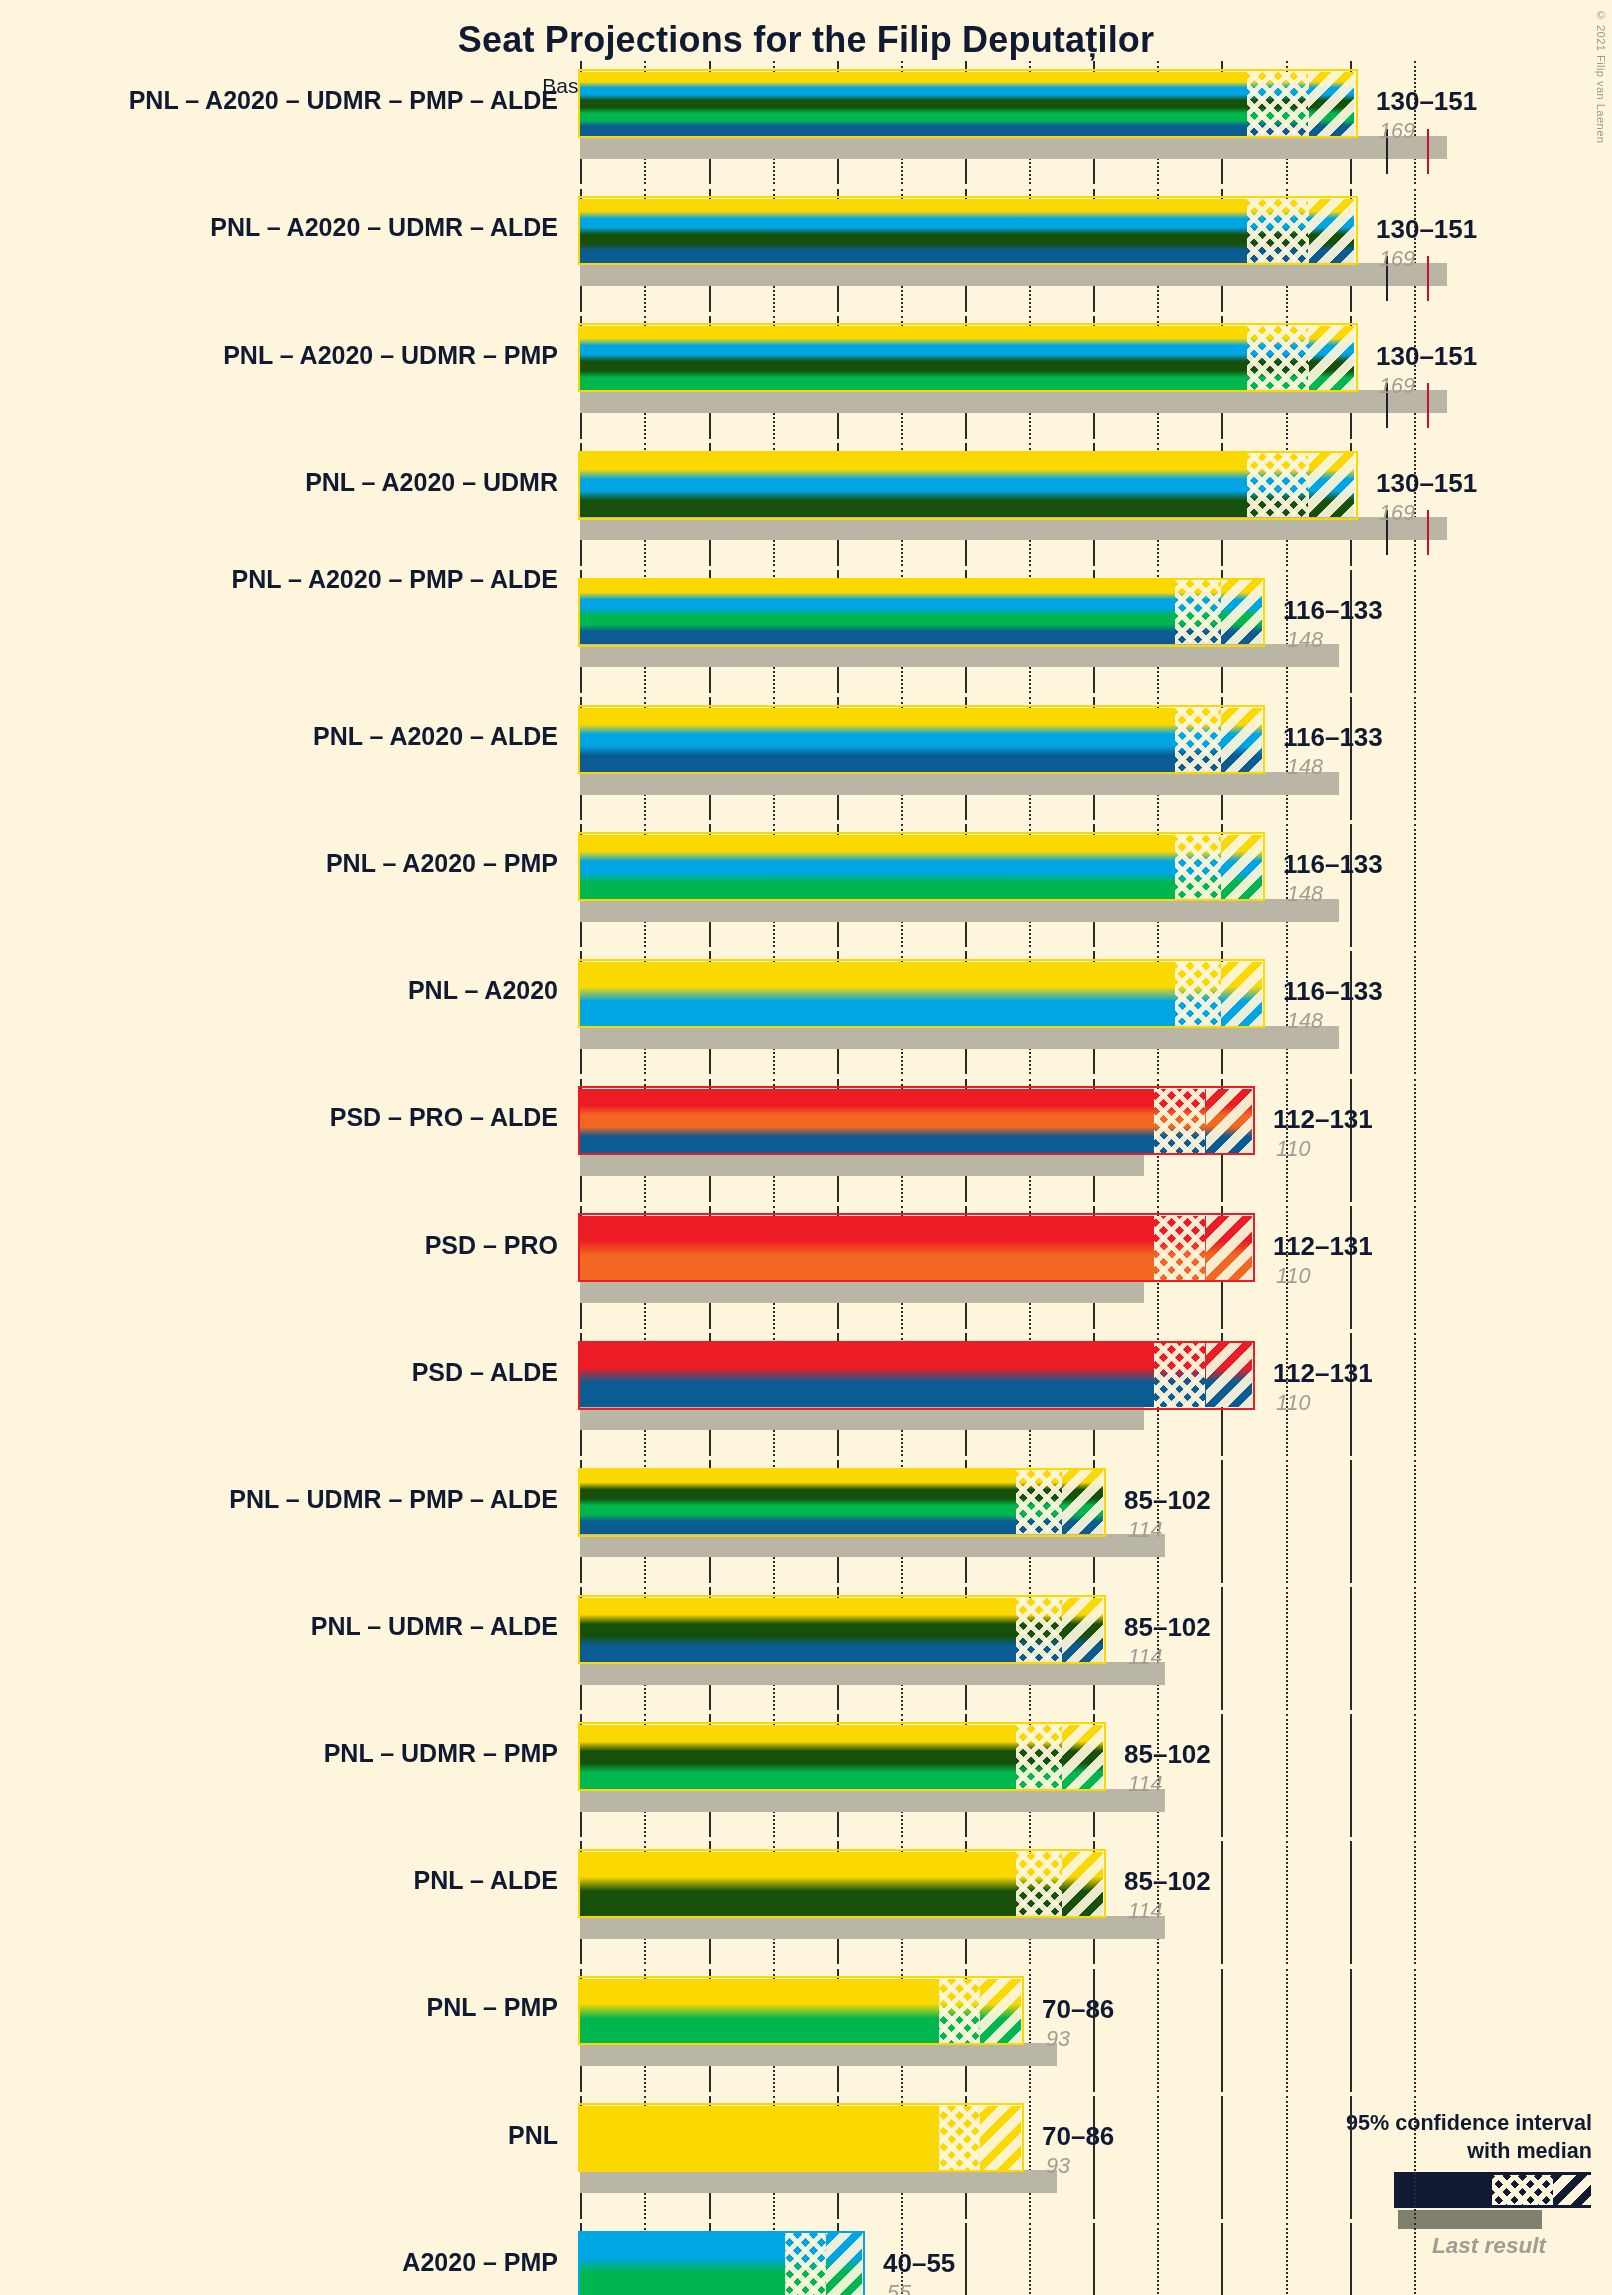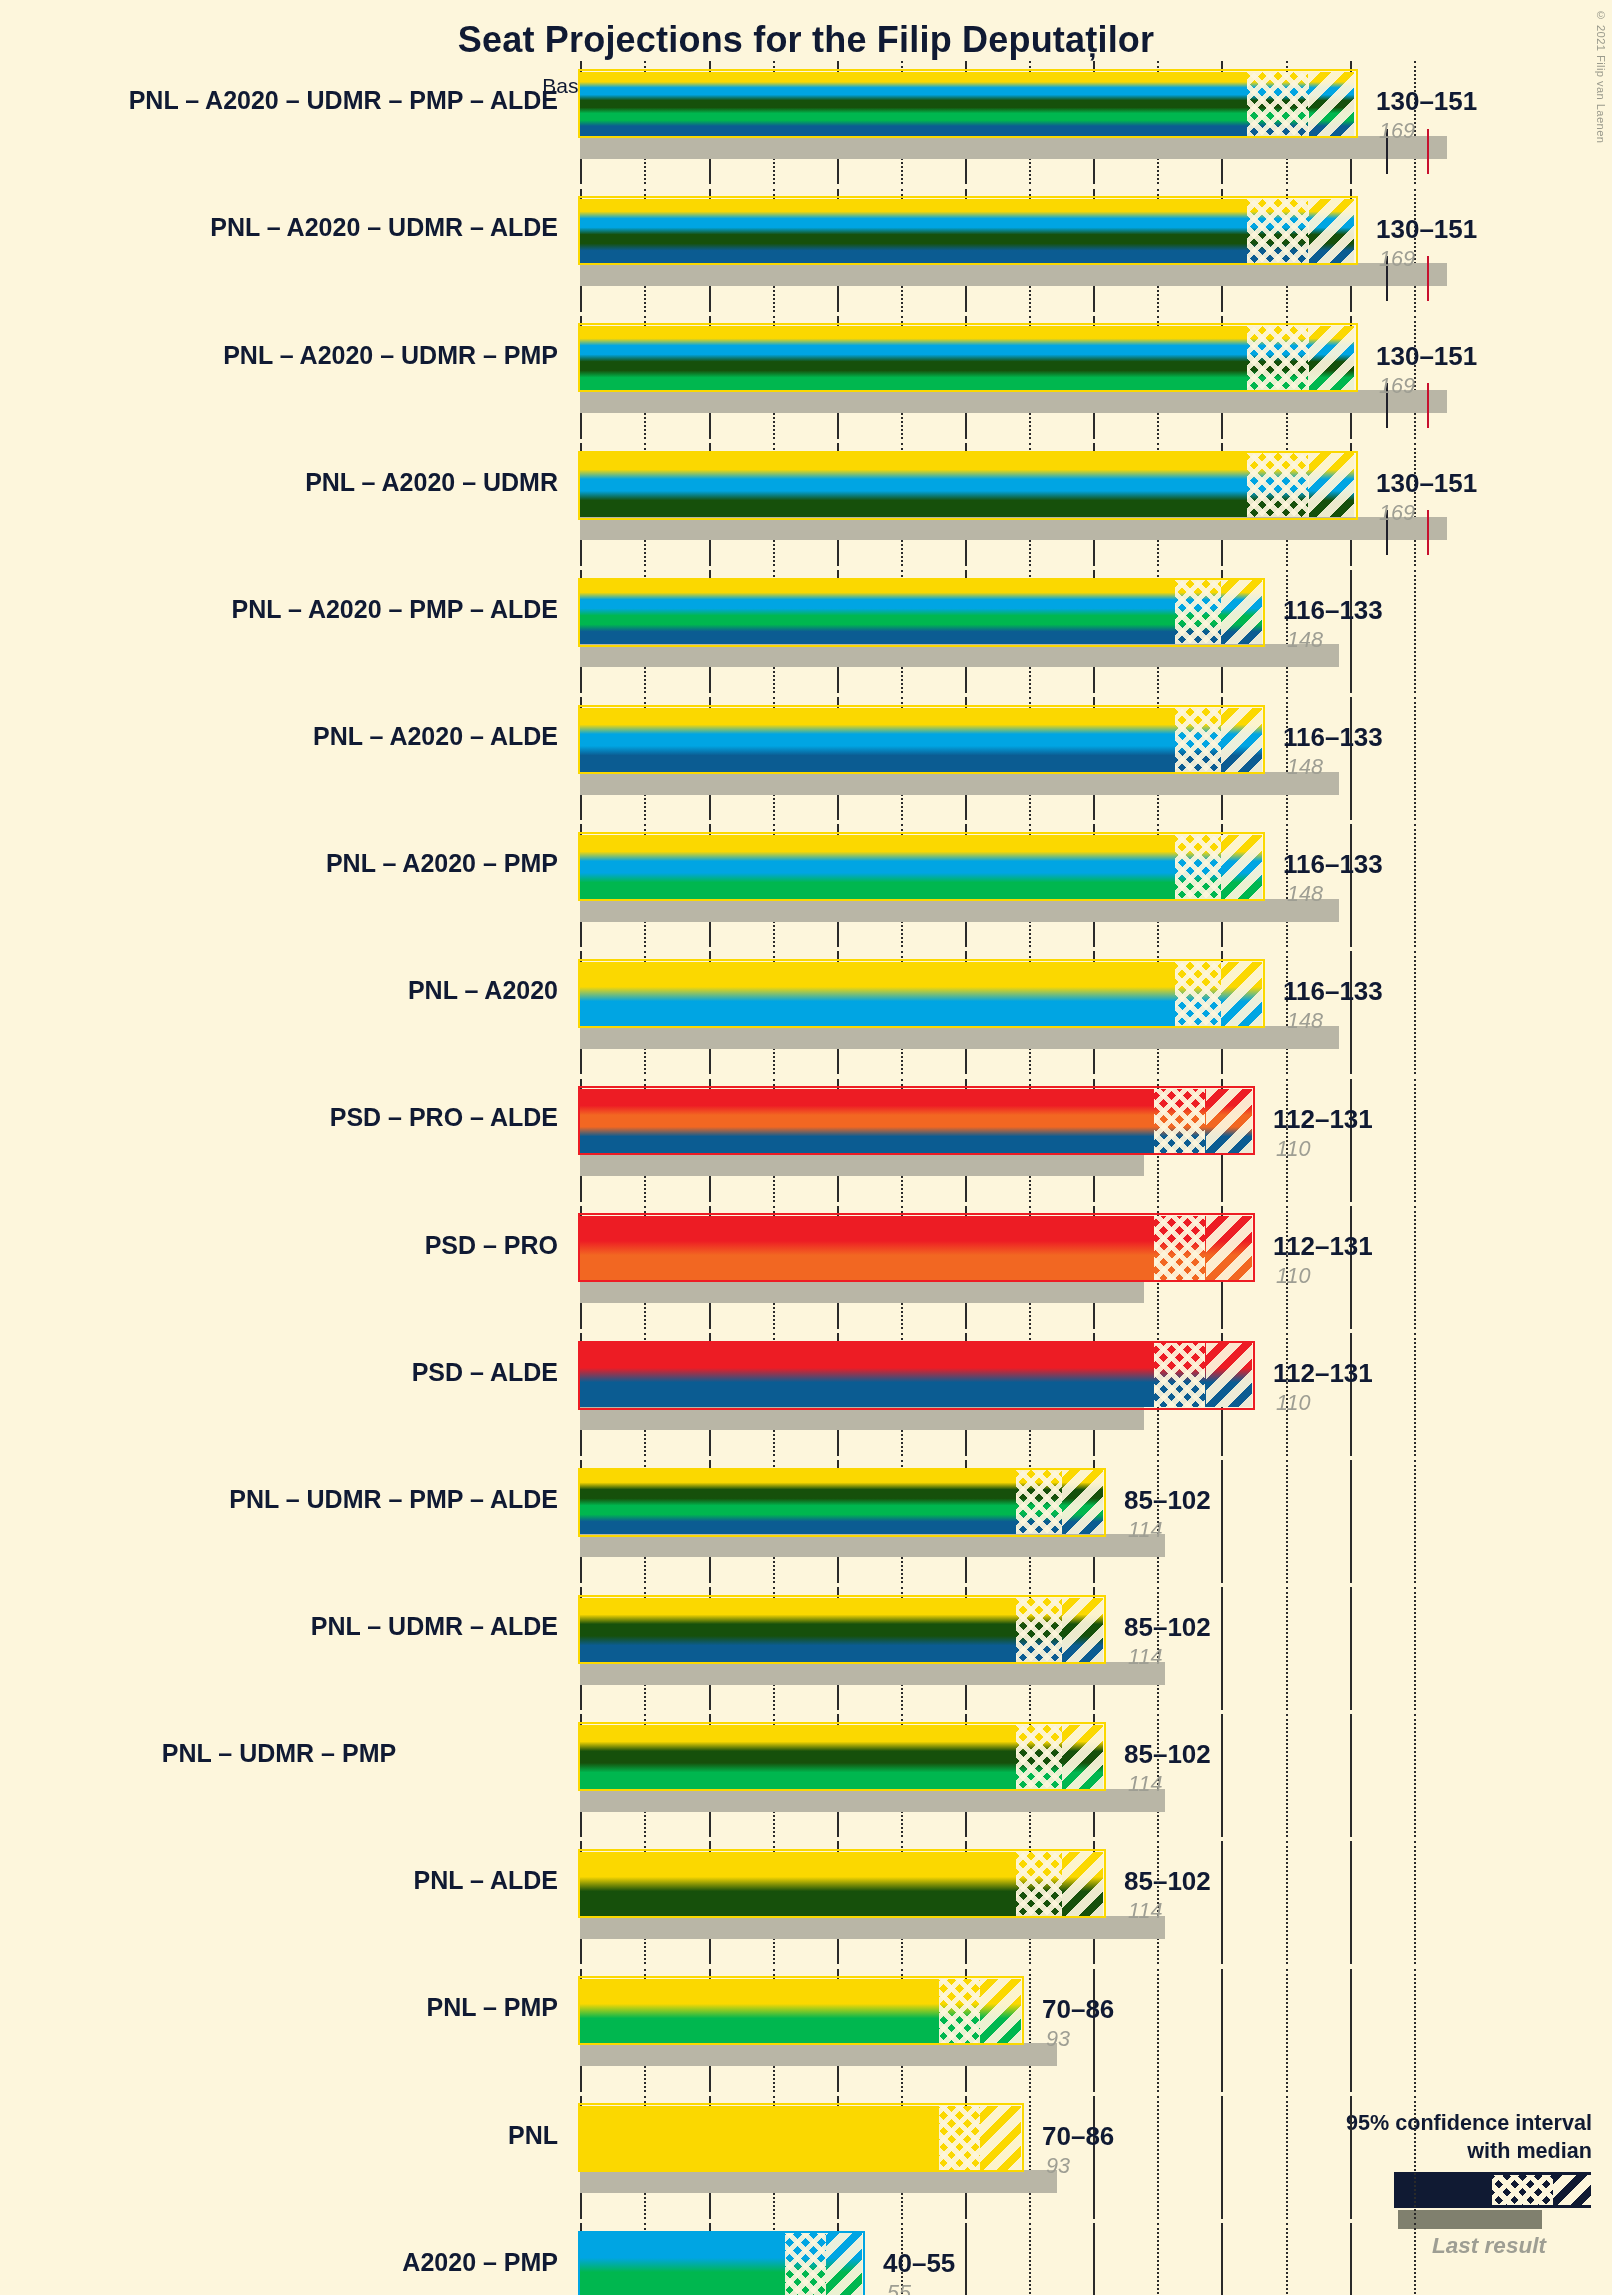--- a/index.html
+++ b/index.html
@@ -190,21 +190,21 @@
     <div class="gridline dotted" style="left: 1414px; top: 570px; height: 123px; z-index: 1;"></div>
     <div class="gridline" style="left: 580px; top: 570px; height: 123px; z-index: 1;"></div>
     <div class="lastbar" style="left: 580px; top: 644px; width: 759px; height: 22.5px; z-index: 2;"></div>
     <div class="barwrap" style="left: 580px; top: 580px; width: 682px; height: 64px; z-index: 3;">
       <div class="barfill" style="background: linear-gradient(rgb(251, 216, 0) 5.6%, rgb(251, 216, 0) 19.4%, rgb(0, 165, 227) 30.6%, rgb(0, 165, 227) 44.4%, rgb(0, 183, 79) 55.6%, rgb(0, 183, 79) 69.4%, rgb(11, 92, 146) 80.6%, rgb(11, 92, 146) 94.4%);"></div>
       <div class="ci-cross" style="left: 595px; width: 46px; background-image: repeating-linear-gradient(45deg, rgba(253, 246, 220, 0.92) 0px, rgba(253, 246, 220, 0.92) 5.2px, rgba(253, 246, 220, 0) 5.2px, rgba(253, 246, 220, 0) 11.2px), repeating-linear-gradient(-45deg, rgba(253, 246, 220, 0.92) 0px, rgba(253, 246, 220, 0.92) 5.2px, rgba(253, 246, 220, 0) 5.2px, rgba(253, 246, 220, 0) 11.2px);"></div>
       <div class="ci-diag" style="left: 641px; width: 41px; background-image: repeating-linear-gradient(-45deg, rgba(253, 246, 220, 0.93) 0px, rgba(253, 246, 220, 0.93) 9.5px, rgba(253, 246, 220, 0) 9.5px, rgba(253, 246, 220, 0) 17.3px);"></div>
       <div style="position: absolute; left: 640px; top: 0px; width: 2.6px; height: 100%; background: rgba(253, 246, 220, 0);"></div>
     </div>
     <div class="barborder" style="left: 578px; top: 578px; width: 687px; height: 69px; border-color: rgb(251, 216, 0); z-index: 4;"></div>
-    <div class="rowlabel" style="top: 597px; z-index: 6;">PNL – A2020 – PMP – ALDE</div>
+    <div class="rowlabel" style="top: 567px; z-index: 6;">PNL – A2020 – PMP – ALDE</div>
     <div class="valrange" style="left: 1283px; top: 595px; z-index: 6;">116–133</div>
     <div class="vallast" style="left: 1287px; top: 627px; z-index: 6;">148</div>
     <div class="gridline dotted" style="left: 644px; top: 697px; height: 123px; z-index: 1;"></div>
     <div class="gridline" style="left: 709px; top: 697px; height: 123px; z-index: 1;"></div>
     <div class="gridline dotted" style="left: 773px; top: 697px; height: 123px; z-index: 1;"></div>
     <div class="gridline" style="left: 837px; top: 697px; height: 123px; z-index: 1;"></div>
     <div class="gridline dotted" style="left: 901px; top: 697px; height: 123px; z-index: 1;"></div>
     <div class="gridline" style="left: 965px; top: 697px; height: 123px; z-index: 1;"></div>
     <div class="gridline dotted" style="left: 1029px; top: 697px; height: 123px; z-index: 1;"></div>
     <div class="gridline" style="left: 1093px; top: 697px; height: 123px; z-index: 1;"></div>
@@ -415,21 +415,21 @@
     <div class="gridline dotted" style="left: 1414px; top: 1714px; height: 123px; z-index: 1;"></div>
     <div class="gridline" style="left: 580px; top: 1714px; height: 123px; z-index: 1;"></div>
     <div class="lastbar" style="left: 580px; top: 1789px; width: 585px; height: 22.5px; z-index: 2;"></div>
     <div class="barwrap" style="left: 580px; top: 1725px; width: 523px; height: 64px; z-index: 3;">
       <div class="barfill" style="background: linear-gradient(rgb(251, 216, 0) 7.5%, rgb(251, 216, 0) 25.8%, rgb(22, 80, 11) 40.8%, rgb(22, 80, 11) 59.2%, rgb(0, 183, 79) 74.2%, rgb(0, 183, 79) 92.5%);"></div>
       <div class="ci-cross" style="left: 436px; width: 46px; background-image: repeating-linear-gradient(45deg, rgba(253, 246, 220, 0.92) 0px, rgba(253, 246, 220, 0.92) 5.2px, rgba(253, 246, 220, 0) 5.2px, rgba(253, 246, 220, 0) 11.2px), repeating-linear-gradient(-45deg, rgba(253, 246, 220, 0.92) 0px, rgba(253, 246, 220, 0.92) 5.2px, rgba(253, 246, 220, 0) 5.2px, rgba(253, 246, 220, 0) 11.2px);"></div>
       <div class="ci-diag" style="left: 482px; width: 41px; background-image: repeating-linear-gradient(-45deg, rgba(253, 246, 220, 0.93) 0px, rgba(253, 246, 220, 0.93) 9.5px, rgba(253, 246, 220, 0) 9.5px, rgba(253, 246, 220, 0) 17.3px);"></div>
       <div style="position: absolute; left: 481px; top: 0px; width: 2.6px; height: 100%; background: rgba(253, 246, 220, 0);"></div>
     </div>
     <div class="barborder" style="left: 578px; top: 1722px; width: 528px; height: 69px; border-color: rgb(251, 216, 0); z-index: 4;"></div>
-    <div class="rowlabel" style="top: 1741px; z-index: 6; text-align: center;">PNL – UDMR – PMP</div>
+    <div class="rowlabel" style="top: 1741px; z-index: 6;">PNL – UDMR – PMP</div>
     <div class="valrange" style="left: 1124px; top: 1739px; z-index: 6;">85–102</div>
     <div class="vallast" style="left: 1128px; top: 1771px; z-index: 6;">114</div>
     <div class="gridline dotted" style="left: 644px; top: 1841px; height: 123px; z-index: 1;"></div>
     <div class="gridline" style="left: 709px; top: 1841px; height: 123px; z-index: 1;"></div>
     <div class="gridline dotted" style="left: 773px; top: 1841px; height: 123px; z-index: 1;"></div>
     <div class="gridline" style="left: 837px; top: 1841px; height: 123px; z-index: 1;"></div>
     <div class="gridline dotted" style="left: 901px; top: 1841px; height: 123px; z-index: 1;"></div>
     <div class="gridline" style="left: 965px; top: 1841px; height: 123px; z-index: 1;"></div>
     <div class="gridline dotted" style="left: 1029px; top: 1841px; height: 123px; z-index: 1;"></div>
     <div class="gridline" style="left: 1093px; top: 1841px; height: 123px; z-index: 1;"></div>

